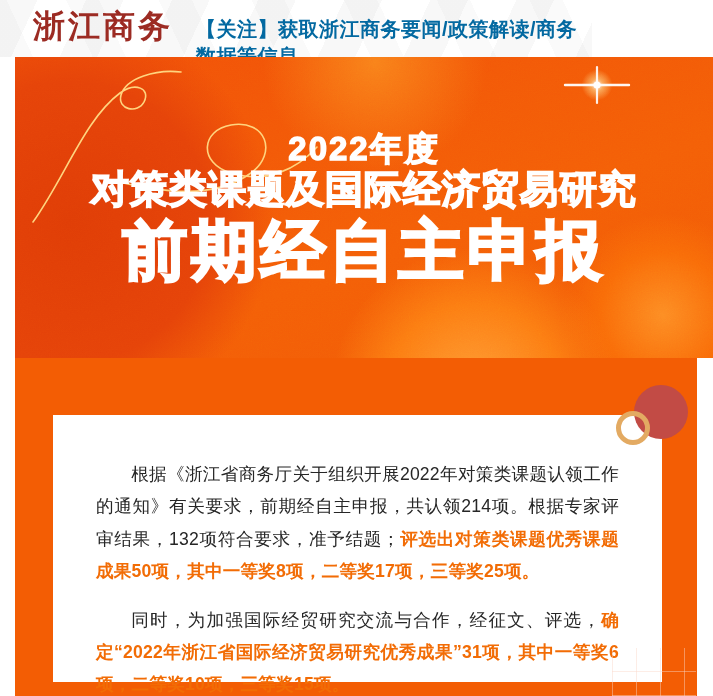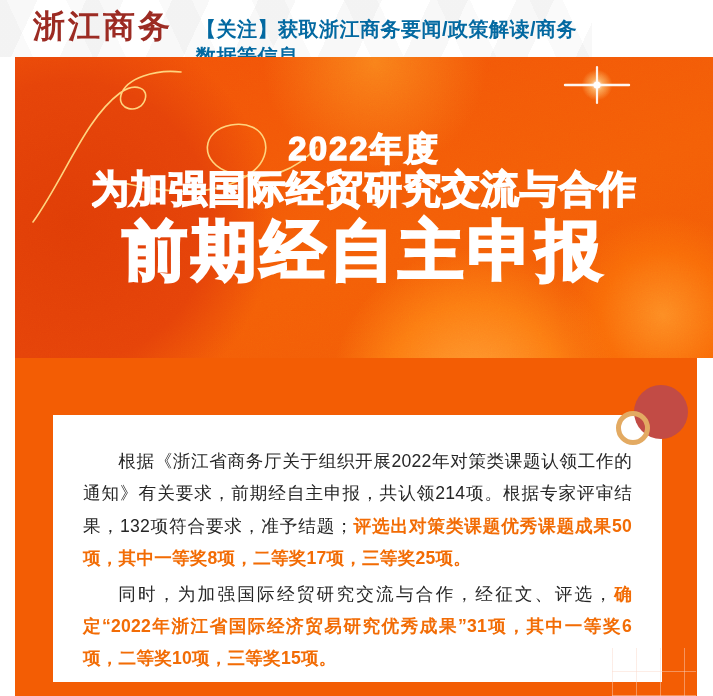--- a/index.html
+++ b/index.html
@@ -50,21 +50,21 @@
   .band{
     position:absolute;left:15px;top:358px;width:682px;height:338px;
     background:#f35d04;
   }
   .card{
     position:absolute;left:53px;top:415px;width:609px;height:267px;
     background:#ffffff;box-sizing:border-box;
     padding:27px 27px 0 27px;z-index:2;
   }
   .card p{
-    margin:3px;font-size:17.6px;line-height:32.4px;color:#262626;
+    margin:16px;font-size:17.6px;line-height:32.4px;color:#262626;
     text-align:justify;text-indent:2em;letter-spacing:0.2px;
   }
   .card .hl{font-weight:bold;color:#f26c05;}
   .grid-deco{
     position:absolute;left:612px;top:648px;width:84px;height:48px;z-index:3;
     background:
       repeating-linear-gradient(0deg, rgba(250,215,200,0.45) 0 1px, rgba(0,0,0,0) 1px 24px),
       repeating-linear-gradient(90deg, rgba(250,215,200,0.45) 0 1px, rgba(0,0,0,0) 1px 24px);
     pointer-events:none;
   }
@@ -97,21 +97,21 @@
     </g>
   </svg>
   <svg class="grain" width="698" height="301">
     <filter id="noise">
         <feTurbulence type="fractalNoise" baseFrequency="0.9" numOctaves="2"></feTurbulence>
       <feColorMatrix type="saturate" values="0"></feColorMatrix>
       </filter>
     <rect width="698" height="301" filter="url(#noise)"></rect>
   </svg>
   <div class="banner-title t-year">2022年度</div>
-  <div class="banner-title t-subject">为加强国际经贸研究交流与合作</div>
+  <div class="banner-title t-subject">对策类课题及国际经济贸易研究</div>
   <div class="banner-title t-main">前期经自主申报</div>
 </div>
 
 <div class="band"></div>
 
 <div class="card">
   <p><span>根据《浙江省商务厅关于组织开展2022年对策类课题认领工作的通知》有关要求，前期经自主申报，共认领214项。根据专家评审结果，132项符合要求，准予结题；</span><span class="hl">评选出对策类课题优秀课题成果50项，其中一等奖8项，二等奖17项，三等奖25项。</span></p>
   <p><span>同时，为加强国际经贸研究交流与合作，经征文、评选，</span><span class="hl">确定“2022年浙江省国际经济贸易研究优秀成果”31项，其中一等奖6项，二等奖10项，三等奖15项。</span></p>
 </div>
 

